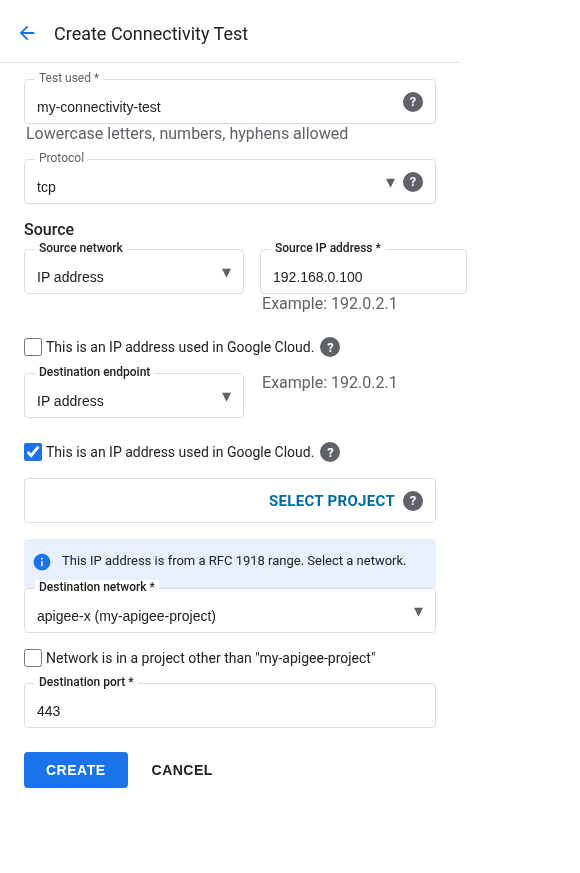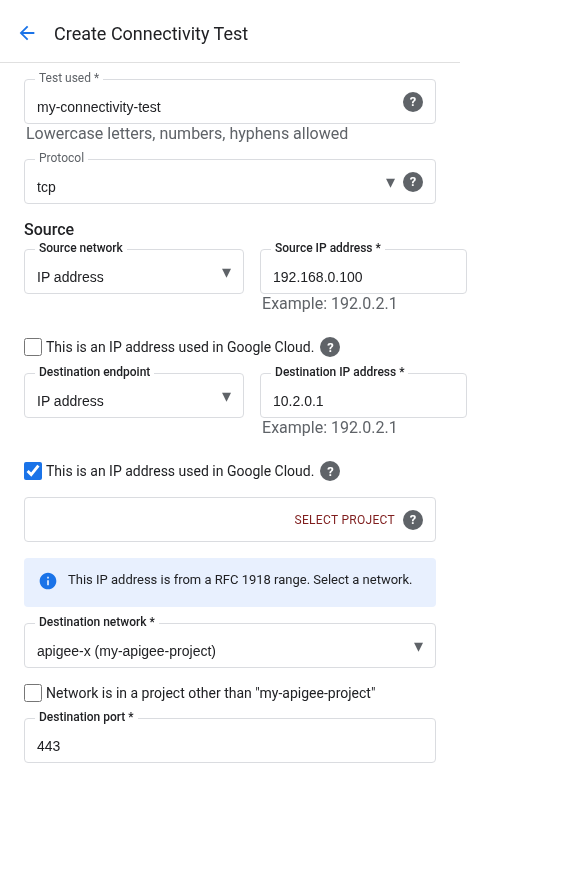--- a/index.html
+++ b/index.html
@@ -129,25 +129,24 @@
       accent-color: #1a73e8;
       flex-shrink: 0;
     }
     .checkbox-label {
       font-size: 14px;
       color: #202124;
     }
     .info-box {
       background: #e8f0fe;
       border-radius: 4px;
-      padding: 12px 14px;
+      padding: 12px 8px;
       display: flex;
       align-items: flex-start;
       gap: 10px;
-      margin-bottom: 16px;
     }
     .info-icon {
       color: #1a73e8;
       font-size: 18px;
       flex-shrink: 0;
       margin-top: 1px;
     }
     .info-text {
       font-size: 13px;
       color: #202124;
@@ -176,23 +175,23 @@
       color: #202124;
       border: none;
       padding: 10px 16px;
       font-size: 14px;
       font-weight: 600;
       letter-spacing: 0.5px;
       cursor: pointer;
       text-transform: uppercase;
     }
     .select-link {
-      color: #7f1d1d;
-      font-size: 12px;
-      font-weight: 400;
+      color: #0369a1;
+      font-size: 15px;
+      font-weight: 700;
       cursor: pointer;
       text-decoration: none;
       margin-left: auto;
       letter-spacing: 0.3px;
     }
   </style>
 </head>
 <body>
 
 <div class="page-container">
@@ -258,24 +257,20 @@
 
       <div class="field-group">
         <div class="field-wrapper">
           <span class="field-label field-label-bold">Destination endpoint</span>
           <input class="field-input" type="text" value="IP address" style="">
           <span class="select-arrow">▾</span>
         </div>
       </div>
 
       <div class="field-group">
-        <div class="field-wrapper">
-          <span class="field-label field-label-bold">Destination IP address *</span>
-          <input class="field-input" type="text" value="10.2.0.1" style="">
-        </div>
         <div class="field-hint">Example: 192.0.2.1</div>
       </div>
     </div>
 
     <div class="checkbox-row">
       <input type="checkbox" id="dst-cloud-cb" checked="" style="">
       <label for="dst-cloud-cb" class="checkbox-label">This is an IP address used in Google Cloud.</label>
       <div class="help-icon" style="margin-left:2px;">?</div>
     </div>
 
@@ -309,15 +304,19 @@
       <label for="net-proj-cb" class="checkbox-label">Network is in a project other than "my-apigee-project"</label>
     </div>
 
     <div class="field-group">
       <div class="field-wrapper">
         <span class="field-label field-label-bold">Destination port *</span>
         <input class="field-input" type="text" value="443" style="">
       </div>
     </div>
 
+    <div class="btn-row">
+      <button class="btn-create">CREATE</button>
+      <button class="btn-cancel">CANCEL</button>
+    </div>
 
   </div>
 </div>
 
 </body></html>

